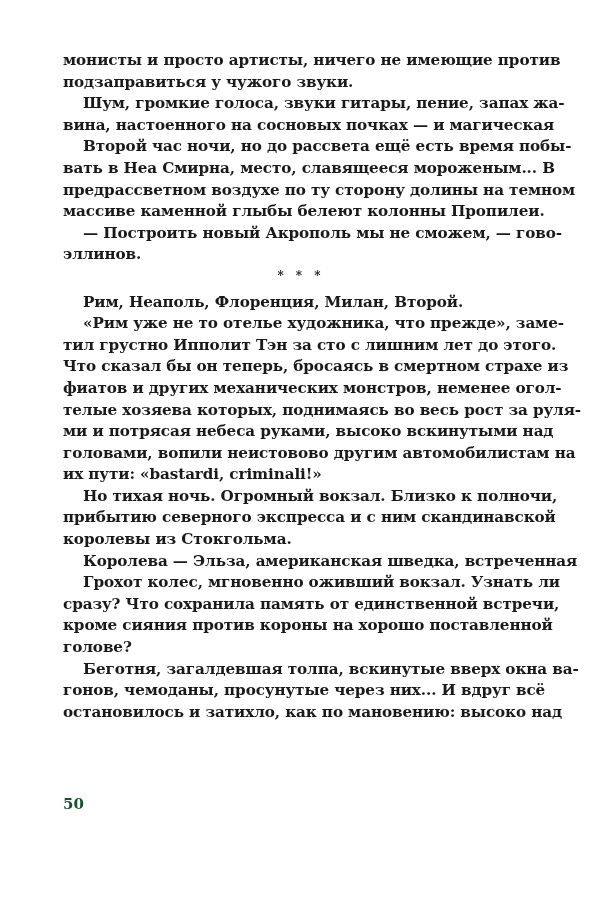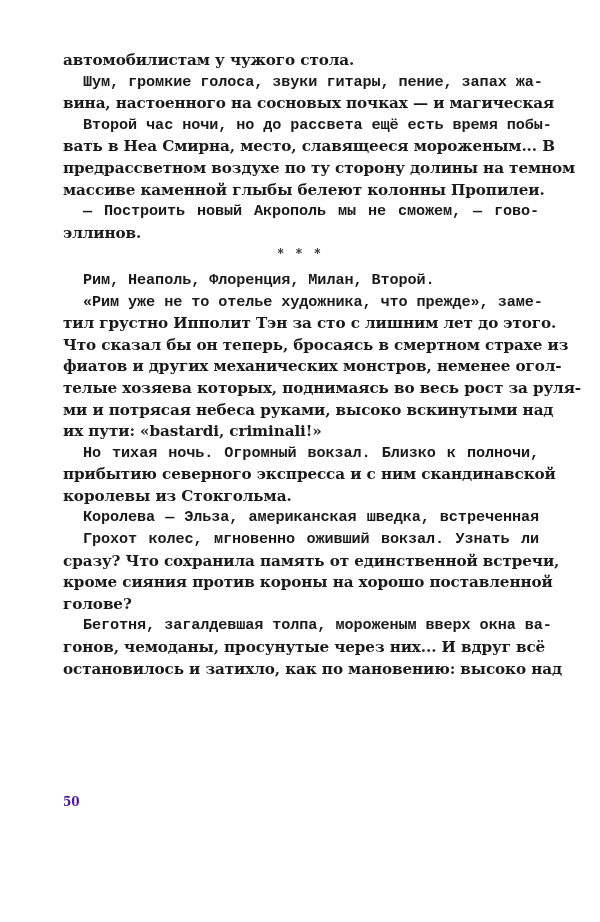--- a/index.html
+++ b/index.html
@@ -5,35 +5,36 @@
   html, body { margin: 0; padding: 0; background: #ffffff; }
   body { width: 600px; height: 922px; position: relative; overflow: hidden; }
   .page {
     position: absolute; left: 63px; top: 50px; width: 476px;
     font-family: "DejaVu Serif", "Liberation Serif", serif;
     font-size: 15.2px; line-height: 21.6px; color: #1a1a1a;
     font-weight: bold; letter-spacing: -0.1px;
   }
   .line { display: block; white-space: nowrap; text-align: justify; text-align-last: justify; height: 21.6px; }
   .line.last { text-align-last: left; }
-  .line.indent { padding-left: 20px; font-family: Liberation Mono, monospace; }
+  .line.indent { padding-left: 20px; }
   .sep { display: block; text-align: center; height: 21.6px; letter-spacing: 4px; font-size: 12px; }
   .gap { display: block; height: 4px; }
   .pagenum {
     position: absolute; left: 63px; top: 795px;
     font-family: "DejaVu Serif", "Liberation Serif", serif;
-    font-size: 12px; color: #4c1d95; font-weight: bold;
+    font-size: 15px; color: #14532d; font-weight: bold;
   }
 </style>
 </head>
 <body>
 
 <div class="page">
 
-  <span class="line last">автомобилистам у чужого стола.</span>
+  <span class="line">монисты и просто артисты, ничего не имеющие против</span>
+  <span class="line last">подзаправиться у чужого звуки.</span>
 
   <span class="line indent">Шум, громкие голоса, звуки гитары, пение, запах жа-</span>
   <span class="line">вина, настоенного на сосновых почках — и магическая</span>
 
   <span class="line indent">Второй час ночи, но до рассвета ещё есть время побы-</span>
   <span class="line">вать в Неа Смирна, место, славящееся мороженым... В</span>
   <span class="line">предрассветном воздухе по ту сторону долины на темном</span>
   <span class="line last">массиве каменной глыбы белеют колонны Пропилеи.</span>
 
   <span class="line indent">— Построить новый Акрополь мы не сможем, — гово-</span>
@@ -43,31 +44,32 @@
   <span class="gap"></span>
 
   <span class="line indent last">Рим, Неаполь, Флоренция, Милан, Второй.</span>
 
   <span class="line indent">«Рим уже не то отелье художника, что прежде», заме-</span>
   <span class="line">тил грустно Ипполит Тэн за сто с лишним лет до этого.</span>
   <span class="line">Что сказал бы он теперь, бросаясь в смертном страхе из</span>
   <span class="line">фиатов и других механических монстров, неменее огол-</span>
   <span class="line">телые хозяева которых, поднимаясь во весь рост за руля-</span>
   <span class="line">ми и потрясая небеса руками, высоко вскинутыми над</span>
+  <span class="line">головами, вопили неистовово другим автомобилистам на</span>
   <span class="line last">их пути: «bastardi, criminali!»</span>
 
   <span class="line indent">Но тихая ночь. Огромный вокзал. Близко к полночи,</span>
   <span class="line">прибытию северного экспресса и с ним скандинавской</span>
   <span class="line last">королевы из Стокгольма.</span>
 
   <span class="line indent">Королева — Эльза, американская шведка, встреченная</span>
 
   <span class="line indent">Грохот колес, мгновенно оживший вокзал. Узнать ли</span>
   <span class="line">сразу? Что сохранила память от единственной встречи,</span>
   <span class="line">кроме сияния против короны на хорошо поставленной</span>
   <span class="line last">голове?</span>
 
-  <span class="line indent">Беготня, загалдевшая толпа, мороженым вверх окна ва-</span>
+  <span class="line indent">Беготня, загалдевшая толпа, вскинутые вверх окна ва-</span>
   <span class="line">гонов, чемоданы, просунутые через них... И вдруг всё</span>
   <span class="line">остановилось и затихло, как по мановению: высоко над</span>
 </div>
 
 <div class="pagenum">50</div>
 
 </body></html>

